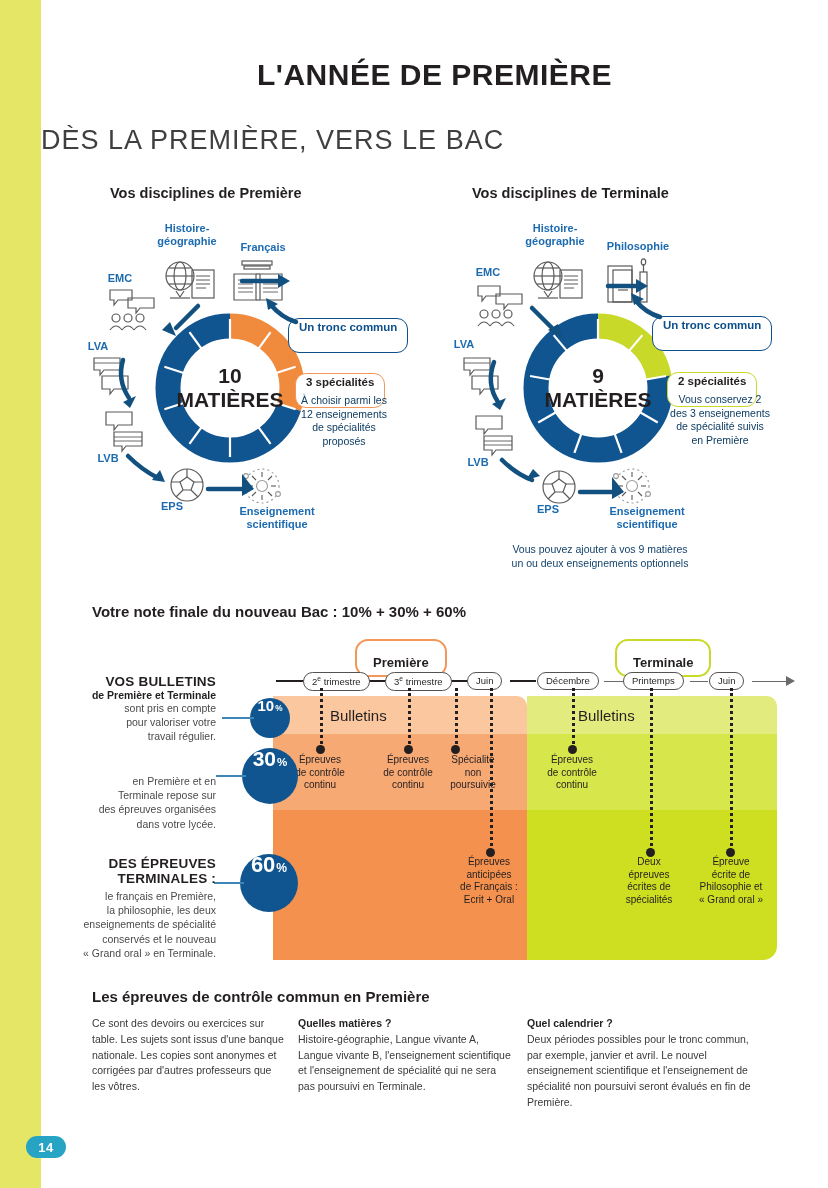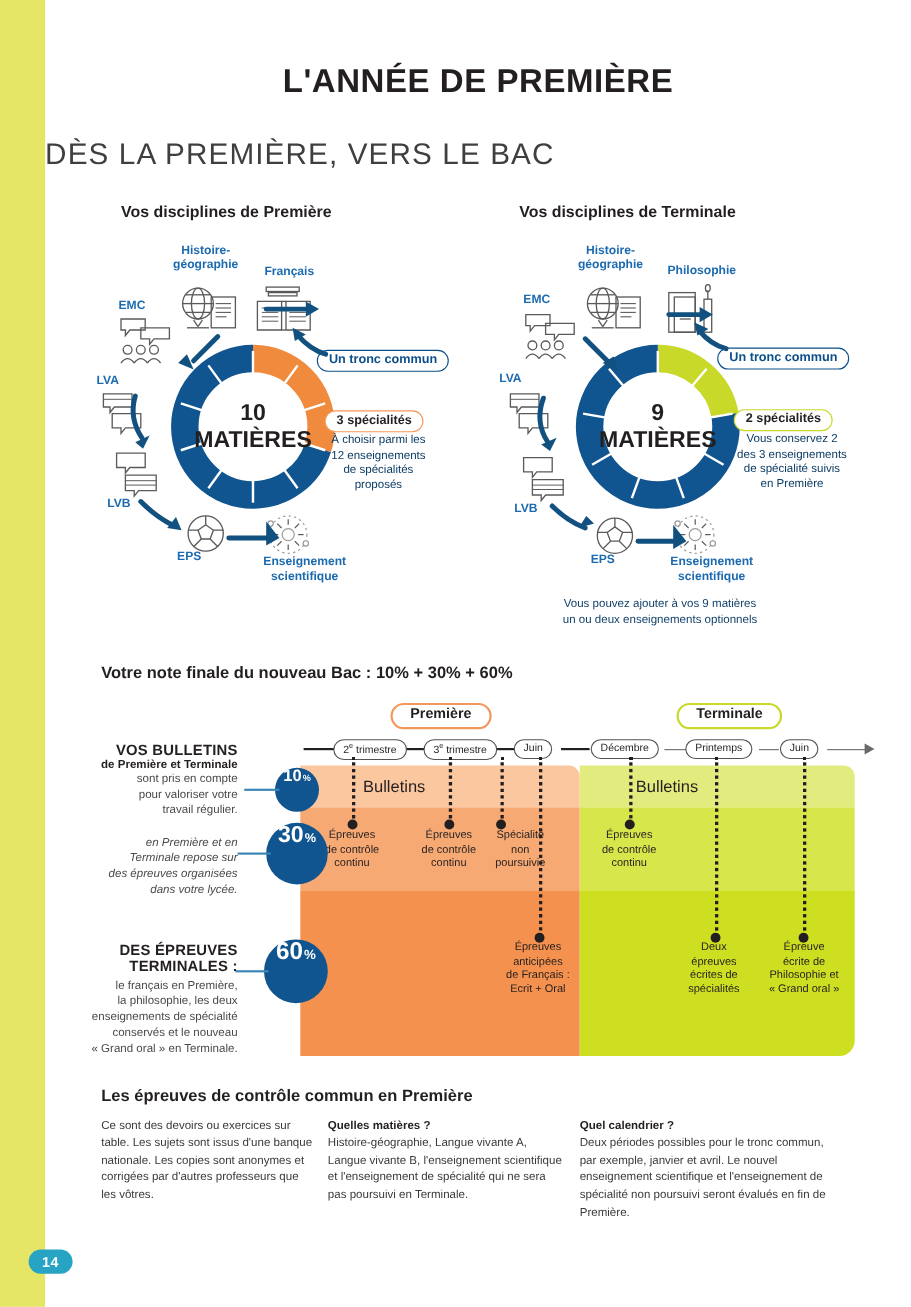--- a/index.html
+++ b/index.html
@@ -49,37 +49,37 @@
   .donut-num { font-size:21px; font-weight:bold; color:#231f20;}
   .donut-lab { font-size:21px; font-weight:bold; color:#231f20;}
   .node-label {
     position:absolute; font-size:11px; font-weight:bold;
     color:#1c6bb0; text-align:center; line-height:1.15;
   }
   .pill {
     position:absolute; border-radius:11px; border:1.6px solid #0d4f8b;
     background:#fff; color:#0d4f8b;
     font-size:11.5px; font-weight:bold;
-    padding:2px 10px 4px; white-space:nowrap;
+    padding:2px 10px 19px; white-space:nowrap;
   }
   .pill.orange { border-color:#f4975a; color:#231f20; }
   .pill.lime   { border-color:#c8d92a; color:#231f20; }
   .note {
     position:absolute; font-size:10.5px; line-height:1.3;
     text-align:center; color:#0d3c63;
   }
   .caption-under {
     position:absolute; font-size:10.5px; line-height:1.35;
     text-align:center; color:#13426b;
   }
   
   .tl-badge {
     position:absolute; border-radius:13px; border:2px solid #f4975a;
     background:#fff; font-size:13px; font-weight:bold; color:#231f20;
-    padding:0 16px 5px; white-space:nowrap;
+    padding:14px 16px 5px; white-space:nowrap;
   }
   .tl-badge.lime { border-color:#c8d92a; }
   .tl-node {
     position:absolute; border-radius:11px; border:1.4px solid #55524f;
     background:#fff; font-size:9.5px; color:#231f20;
     padding:2px 8px 3px; white-space:nowrap; text-align:center;
   }
   .tl-axis { position:absolute; height:2px; background:#231f20; }
   .tl-axis.thin { height:1.3px; background:#6c6a68; }
   .arrow-head {
@@ -534,21 +534,21 @@
 </div>
 <div class="pct-line" style="left:214px; top:882px; width:30px;"></div>
 
 <div class="lbl-block" style="left:86px; top:674px; width:130px;">
   <div class="h1">VOS BULLETINS</div>
   <div class="h2">de Première et Terminale</div>
   <div class="p">sont pris en compte<br>pour valoriser votre<br>travail régulier.</div>
 </div>
 
 <div class="lbl-block" style="left:78px; top:756px; width:138px;">
-  <div class="p" style="margin-top:3px;font-style:italic;">en Première et en<br>Terminale repose sur<br>des épreuves organisées<br>dans votre lycée.</div>
+  <div class="p" style="margin-top:18px;">en Première et en<br>Terminale repose sur<br>des épreuves organisées<br>dans votre lycée.</div>
 </div>
 
 <div class="lbl-block" style="left:66px; top:856px; width:150px;">
   <div class="h1">DES ÉPREUVES<br>TERMINALES :</div>
   <div class="p" style="margin-top:3px;">le français en Première,<br>la philosophie, les deux<br>enseignements de spécialité<br>conservés et le nouveau<br>« Grand oral » en Terminale.</div>
 </div>
 
 <div class="bot-head" style="left:92px; top:988px;">Les épreuves de contrôle commun en Première</div>
 
 <div class="bot-col" style="left:92px; top:1016px; width:195px;">

